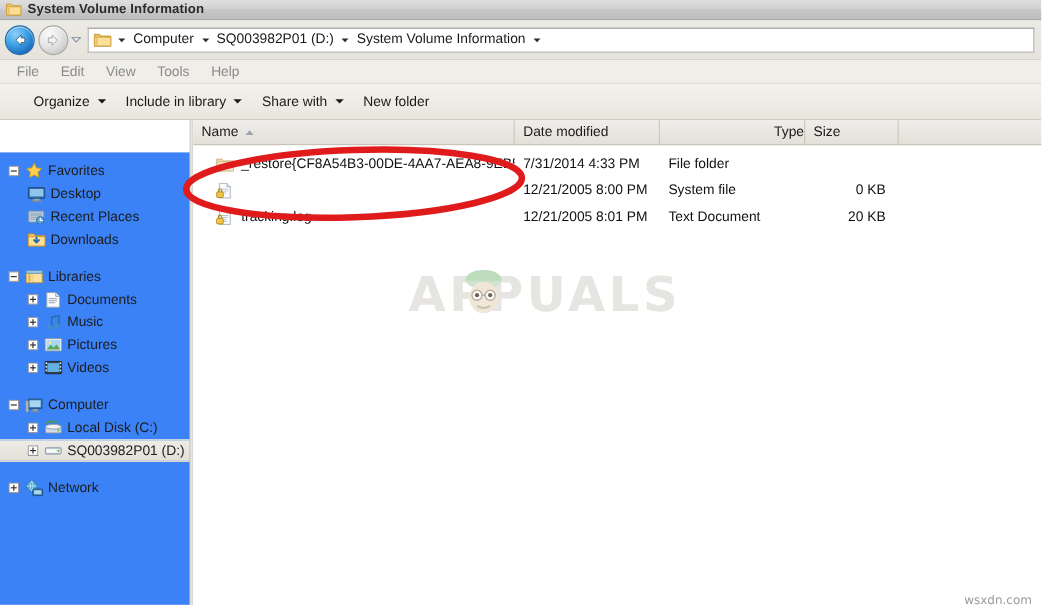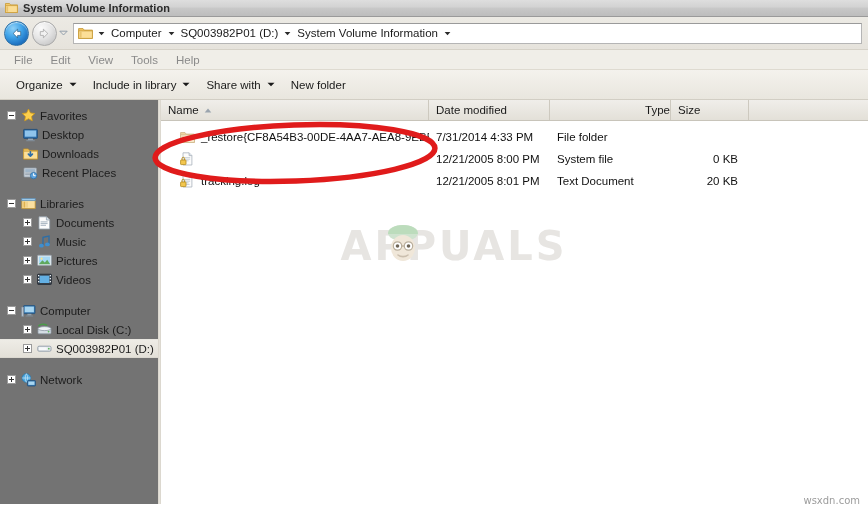--- a/index.html
+++ b/index.html
@@ -112,21 +112,21 @@
     padding: 0 9px;
     white-space: nowrap;
   }
 
   
   .toolbar {
     height: 30px;
     background: linear-gradient(to bottom,#f4f2ed 0%, #e9e6de 100%);
     display: flex;
     align-items: center;
-    padding-left: 8px;
+    padding-left: 20px;
     box-sizing: border-box;
     border-bottom: 1px solid #d2cec4;
   }
   .tbtn {
     display: flex; align-items: center;
     font-size: 11.5px;
     color: #1a1a1a;
     padding: 3px 8px;
     white-space: nowrap;
   }
@@ -134,24 +134,25 @@
 
   
   .body {
     display: flex;
     height: 404px;
     background: #ffffff;
   }
   .sidebar {
     width: 158px;
     flex: 0 0 158px;
-    background: #737373;
+    background: #3b82f6;
     padding-top: 6px;
     box-sizing: border-box;
     position: relative;
+    margin-top: 27px;
   }
   .splitter {
     width: 3px;
     flex: 0 0 3px;
     background: #e5e2da;
     border-left: 1px solid #dcd8cf;
     border-right: 1px solid #dcd8cf;
     box-sizing: border-box;
   }
   .content {
@@ -409,38 +410,38 @@
               <rect x="1.8" y="2.5" width="11.4" height="6.2" fill="#8fc4ec"></rect>
               <rect x="5" y="10.6" width="5" height="2" fill="#9aa6b1"></rect>
               <rect x="3.2" y="12.1" width="8.6" height="1.2" rx="0.5" fill="#7f8b96"></rect>
             </svg>
         </span>
         <span class="tr-label">Desktop</span>
       </div>
       <div class="tree-row indent-2">
         <span class="tr-icon">
           <svg width="15" height="14" viewBox="0 0 15 14">
-              <path d="M0.6 1.9h4.6l1.3 1.5h8v8.6H0.6z" fill="#f3c664" stroke="#c2942f" stroke-width="0.8"></path>
-              <path d="M0.6 4.2h13.9v7.8H0.6z" fill="#fcdf97" stroke="#c2942f" stroke-width="0.7"></path>
-              <path d="M7.4 4.9v4.2m0 0l-2-2m2 2l2-2" stroke="#2f6ea8" stroke-width="1.7" fill="none" stroke-linecap="round"></path>
-            </svg>
-        </span>
-        <span class="tr-label">Downloads</span>
-      </div>
-      <div class="tree-row indent-2">
-        <span class="tr-icon">
-          <svg width="15" height="14" viewBox="0 0 15 14">
               <rect x="1" y="2" width="12.4" height="9" rx="0.7" fill="#cfd8e0" stroke="#8e9aa6" stroke-width="0.8"></rect>
               <rect x="2.2" y="3.1" width="10" height="3" fill="#9fb5c9"></rect>
               <path d="M2.2 7.1h10M2.2 8.7h7" stroke="#8e9aa6" stroke-width="0.9"></path>
               <circle cx="10.6" cy="9.6" r="3.2" fill="#5ea3dd" stroke="#2c6ea8" stroke-width="0.8"></circle>
               <path d="M10.6 7.7v2h1.6" stroke="#fff" stroke-width="1" fill="none" stroke-linecap="round"></path>
             </svg>
         </span>
         <span class="tr-label">Recent Places</span>
+      </div>
+      <div class="tree-row indent-2">
+        <span class="tr-icon">
+          <svg width="15" height="14" viewBox="0 0 15 14">
+              <path d="M0.6 1.9h4.6l1.3 1.5h8v8.6H0.6z" fill="#f3c664" stroke="#c2942f" stroke-width="0.8"></path>
+              <path d="M0.6 4.2h13.9v7.8H0.6z" fill="#fcdf97" stroke="#c2942f" stroke-width="0.7"></path>
+              <path d="M7.4 4.9v4.2m0 0l-2-2m2 2l2-2" stroke="#2f6ea8" stroke-width="1.7" fill="none" stroke-linecap="round"></path>
+            </svg>
+        </span>
+        <span class="tr-label">Downloads</span>
       </div>
 
       <div class="tree-gap"></div>
 
       <div class="tree-row indent-1">
         <span class="expander">
           <svg width="9" height="9" viewBox="0 0 9 9">
               <rect x="0.5" y="0.5" width="8" height="8" fill="#fff" stroke="#9a9a9a"></rect>
               <rect x="2" y="4" width="5" height="1" fill="#333"></rect>
             </svg>

